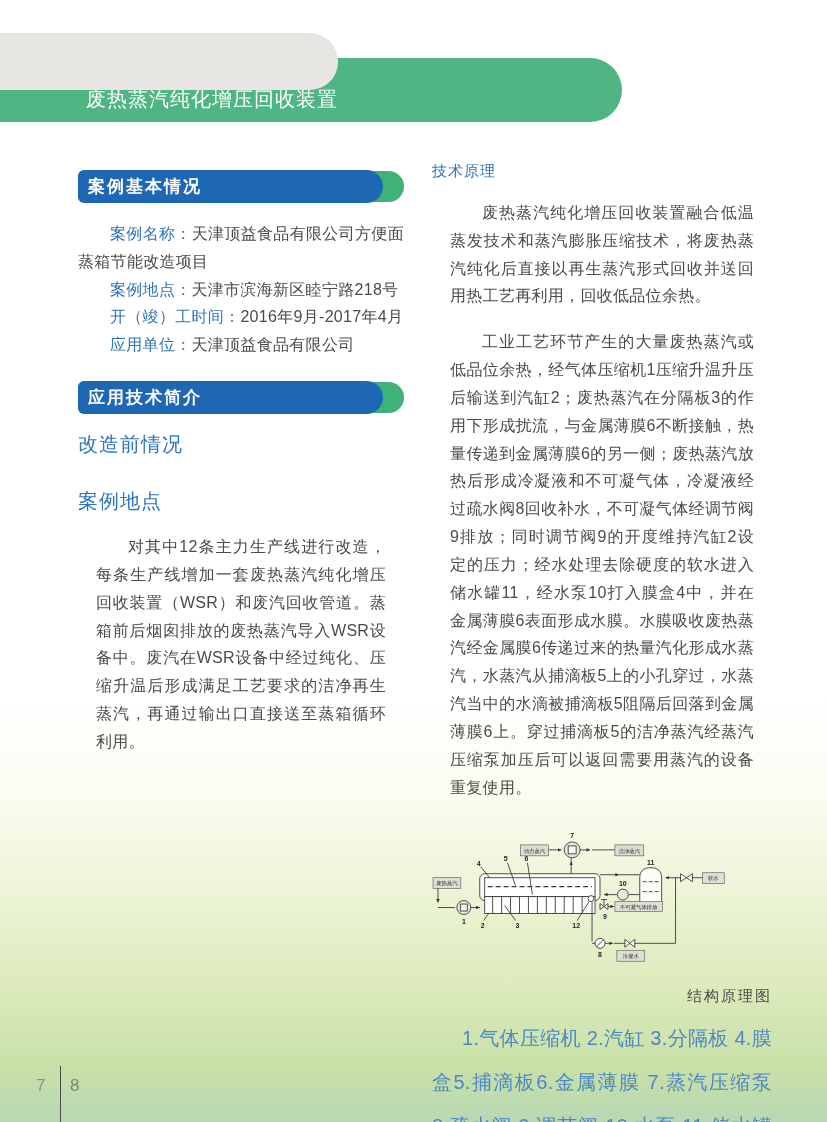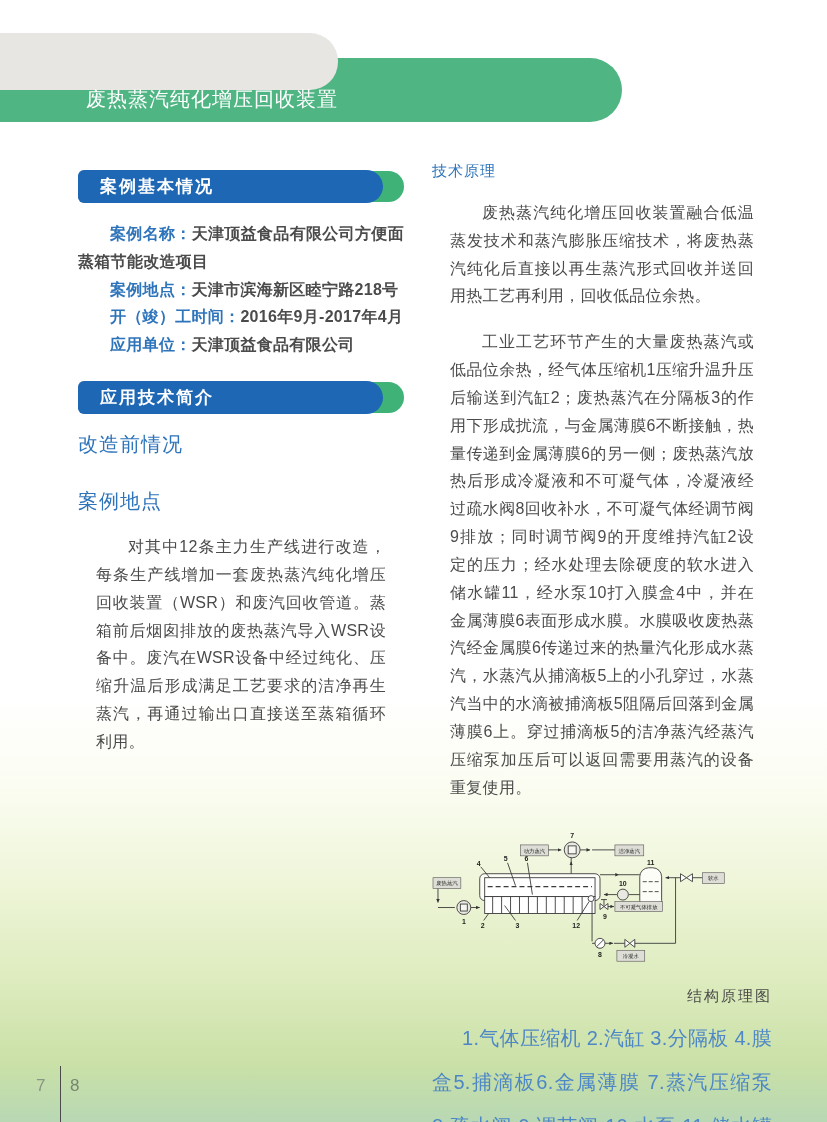--- a/index.html
+++ b/index.html
@@ -34,29 +34,29 @@
   
   .banner{position:relative;height:33px;margin-bottom:17px;}
   .banner .tail{
     position:absolute;right:0;top:1px;width:56px;height:31px;
     background:#3fb377;border-radius:8px 16px 16px 8px;
   }
   .banner .bar{
     position:absolute;left:0;top:0;right:21px;height:33px;
     background:#1d67b5;border-radius:6px 17px 17px 6px;
     color:#fff;font-size:17px;font-weight:bold;
-    line-height:33px;padding-left:22px;letter-spacing:2px;
+    line-height:33px;padding-left:10px;letter-spacing:2px;
     box-sizing:border-box;
   }
   
   .body-p{
     margin:18px;font-size:16px;line-height:1.74;text-align:justify;
     text-indent:2em;letter-spacing:0.3px;
   }
-  .info-p{margin:0;font-weight:bold;}
+  .info-p{margin:0;}
   .blue-label{color:#2e74bb;}
   .sub-h{
     color:#2e74bb;font-size:20px;font-weight:normal;
     margin:0 0 8px 0;letter-spacing:1px;
   }
   .gap-lg{height:22px;}
   .tech-h{
     color:#2e74bb;font-size:15px;font-weight:normal;
     margin:0 0 6px 0;letter-spacing:1px;
   }

